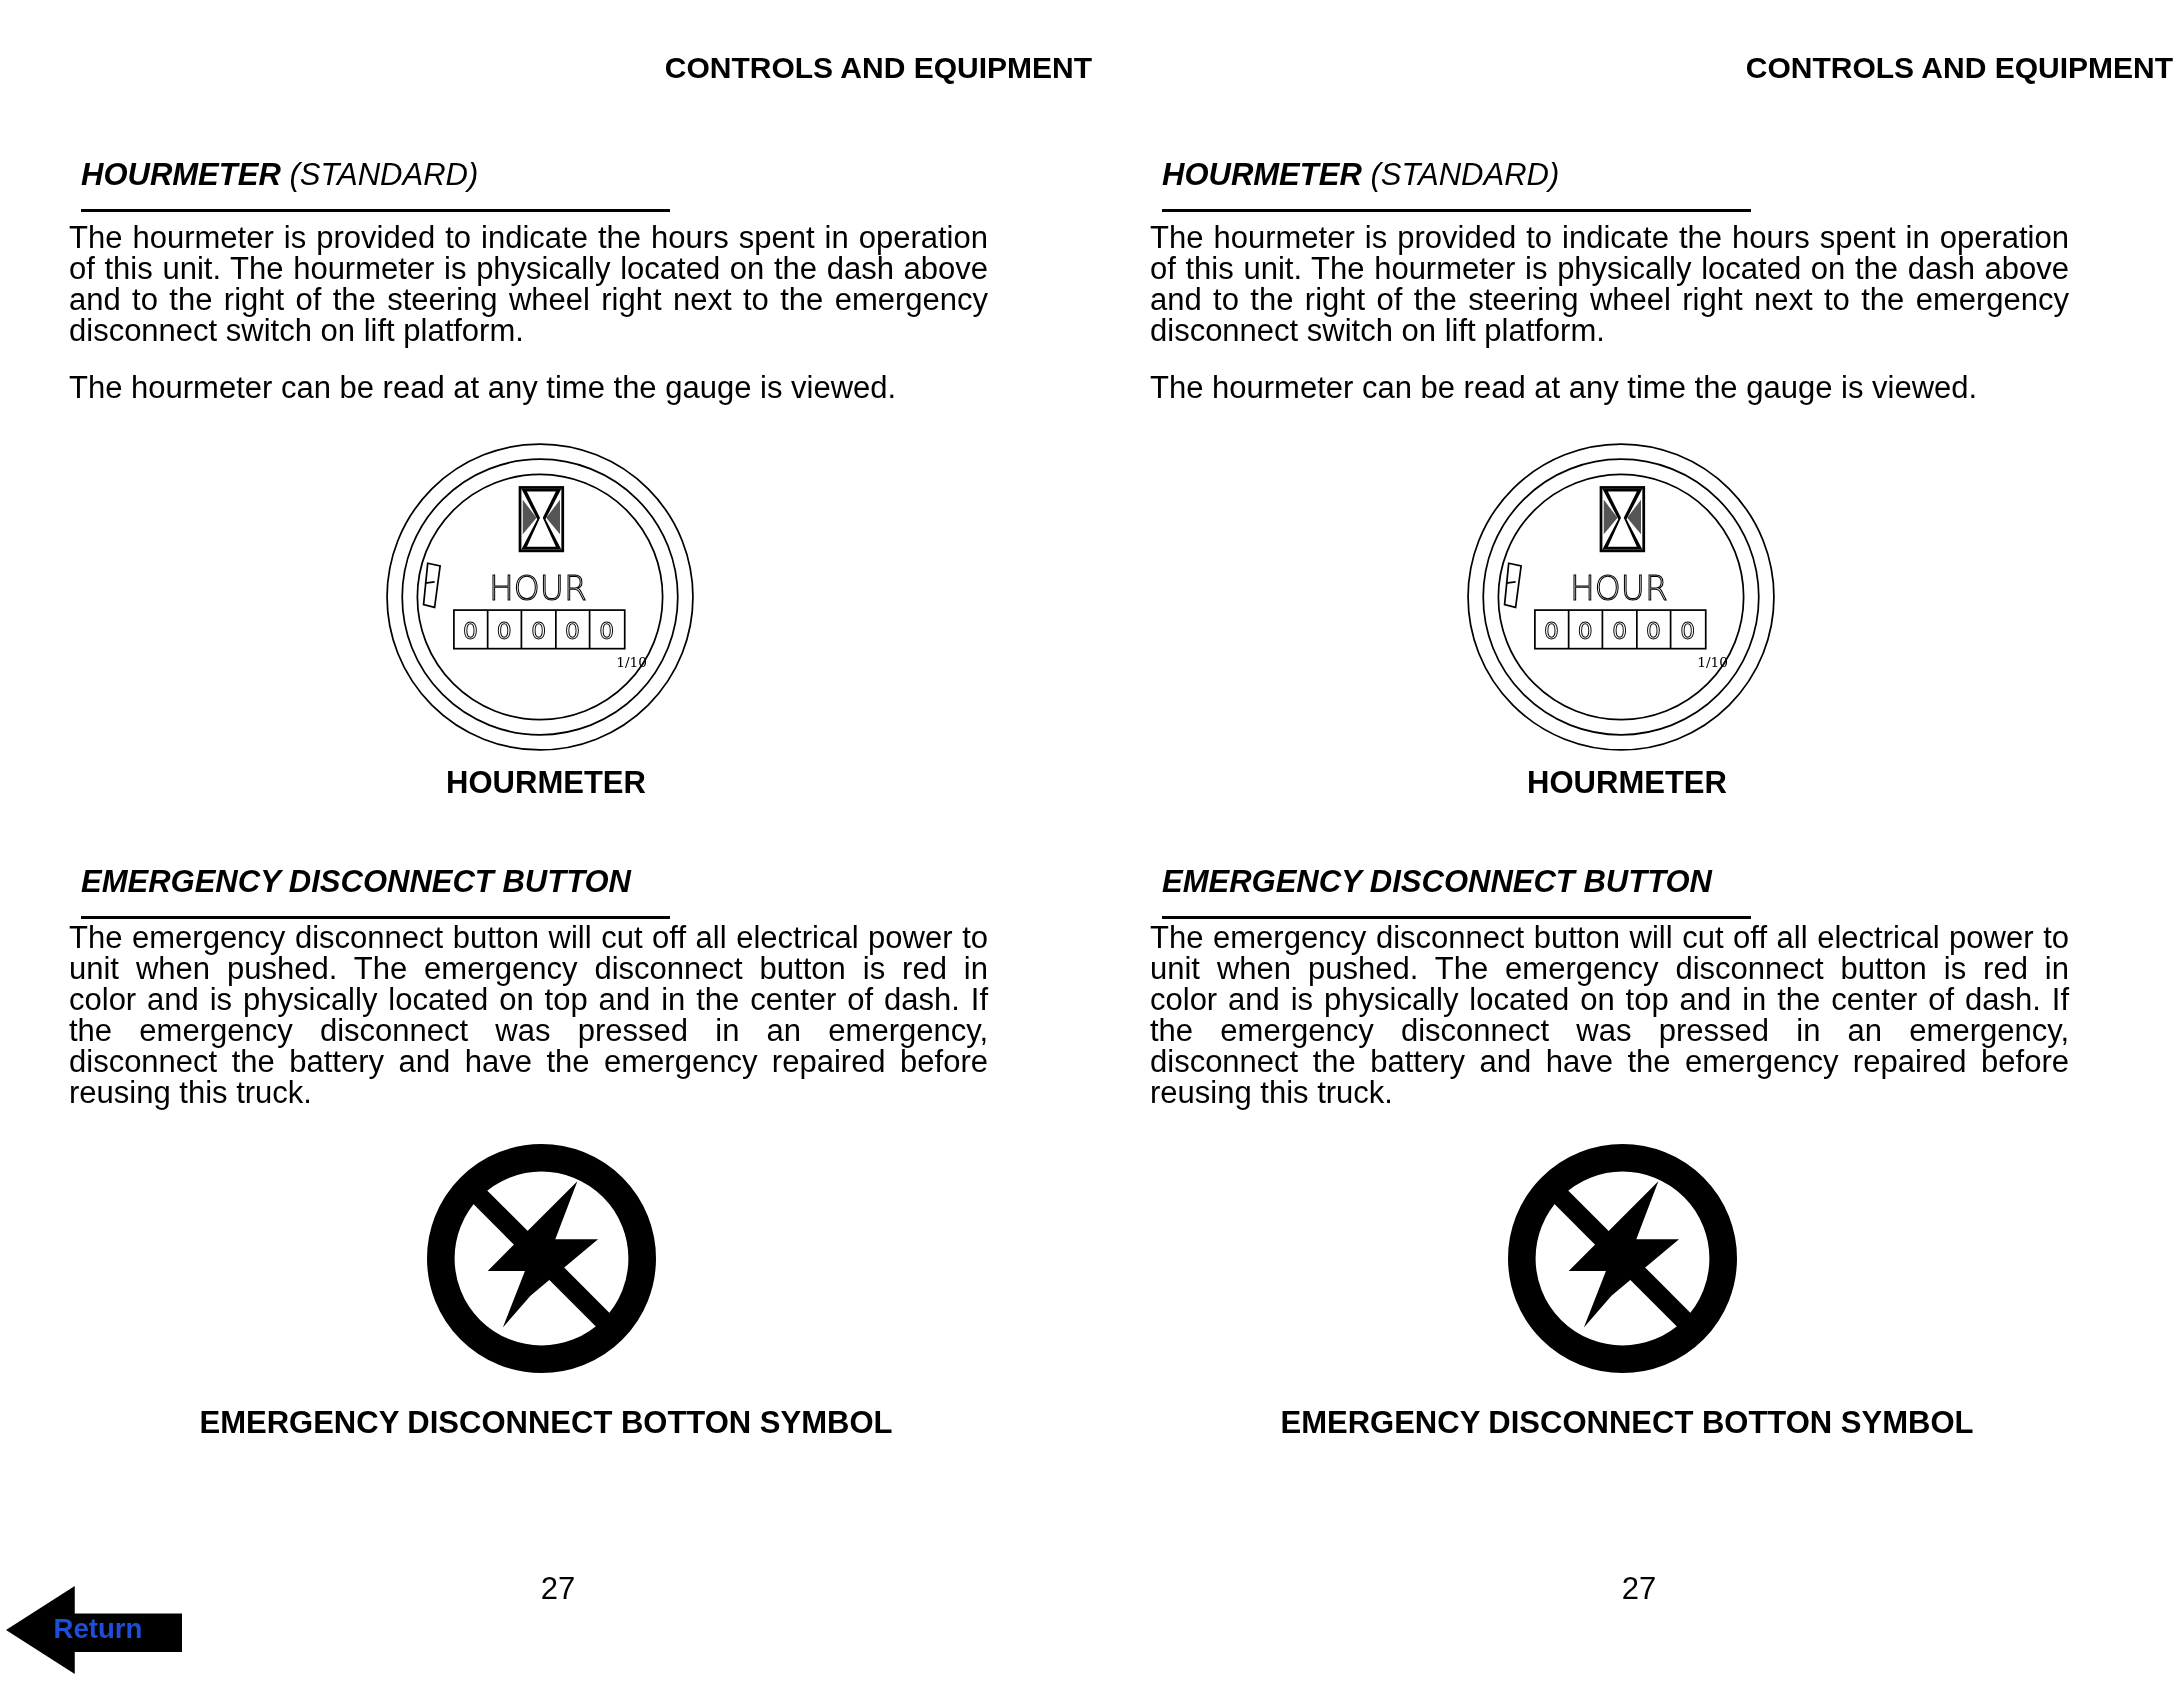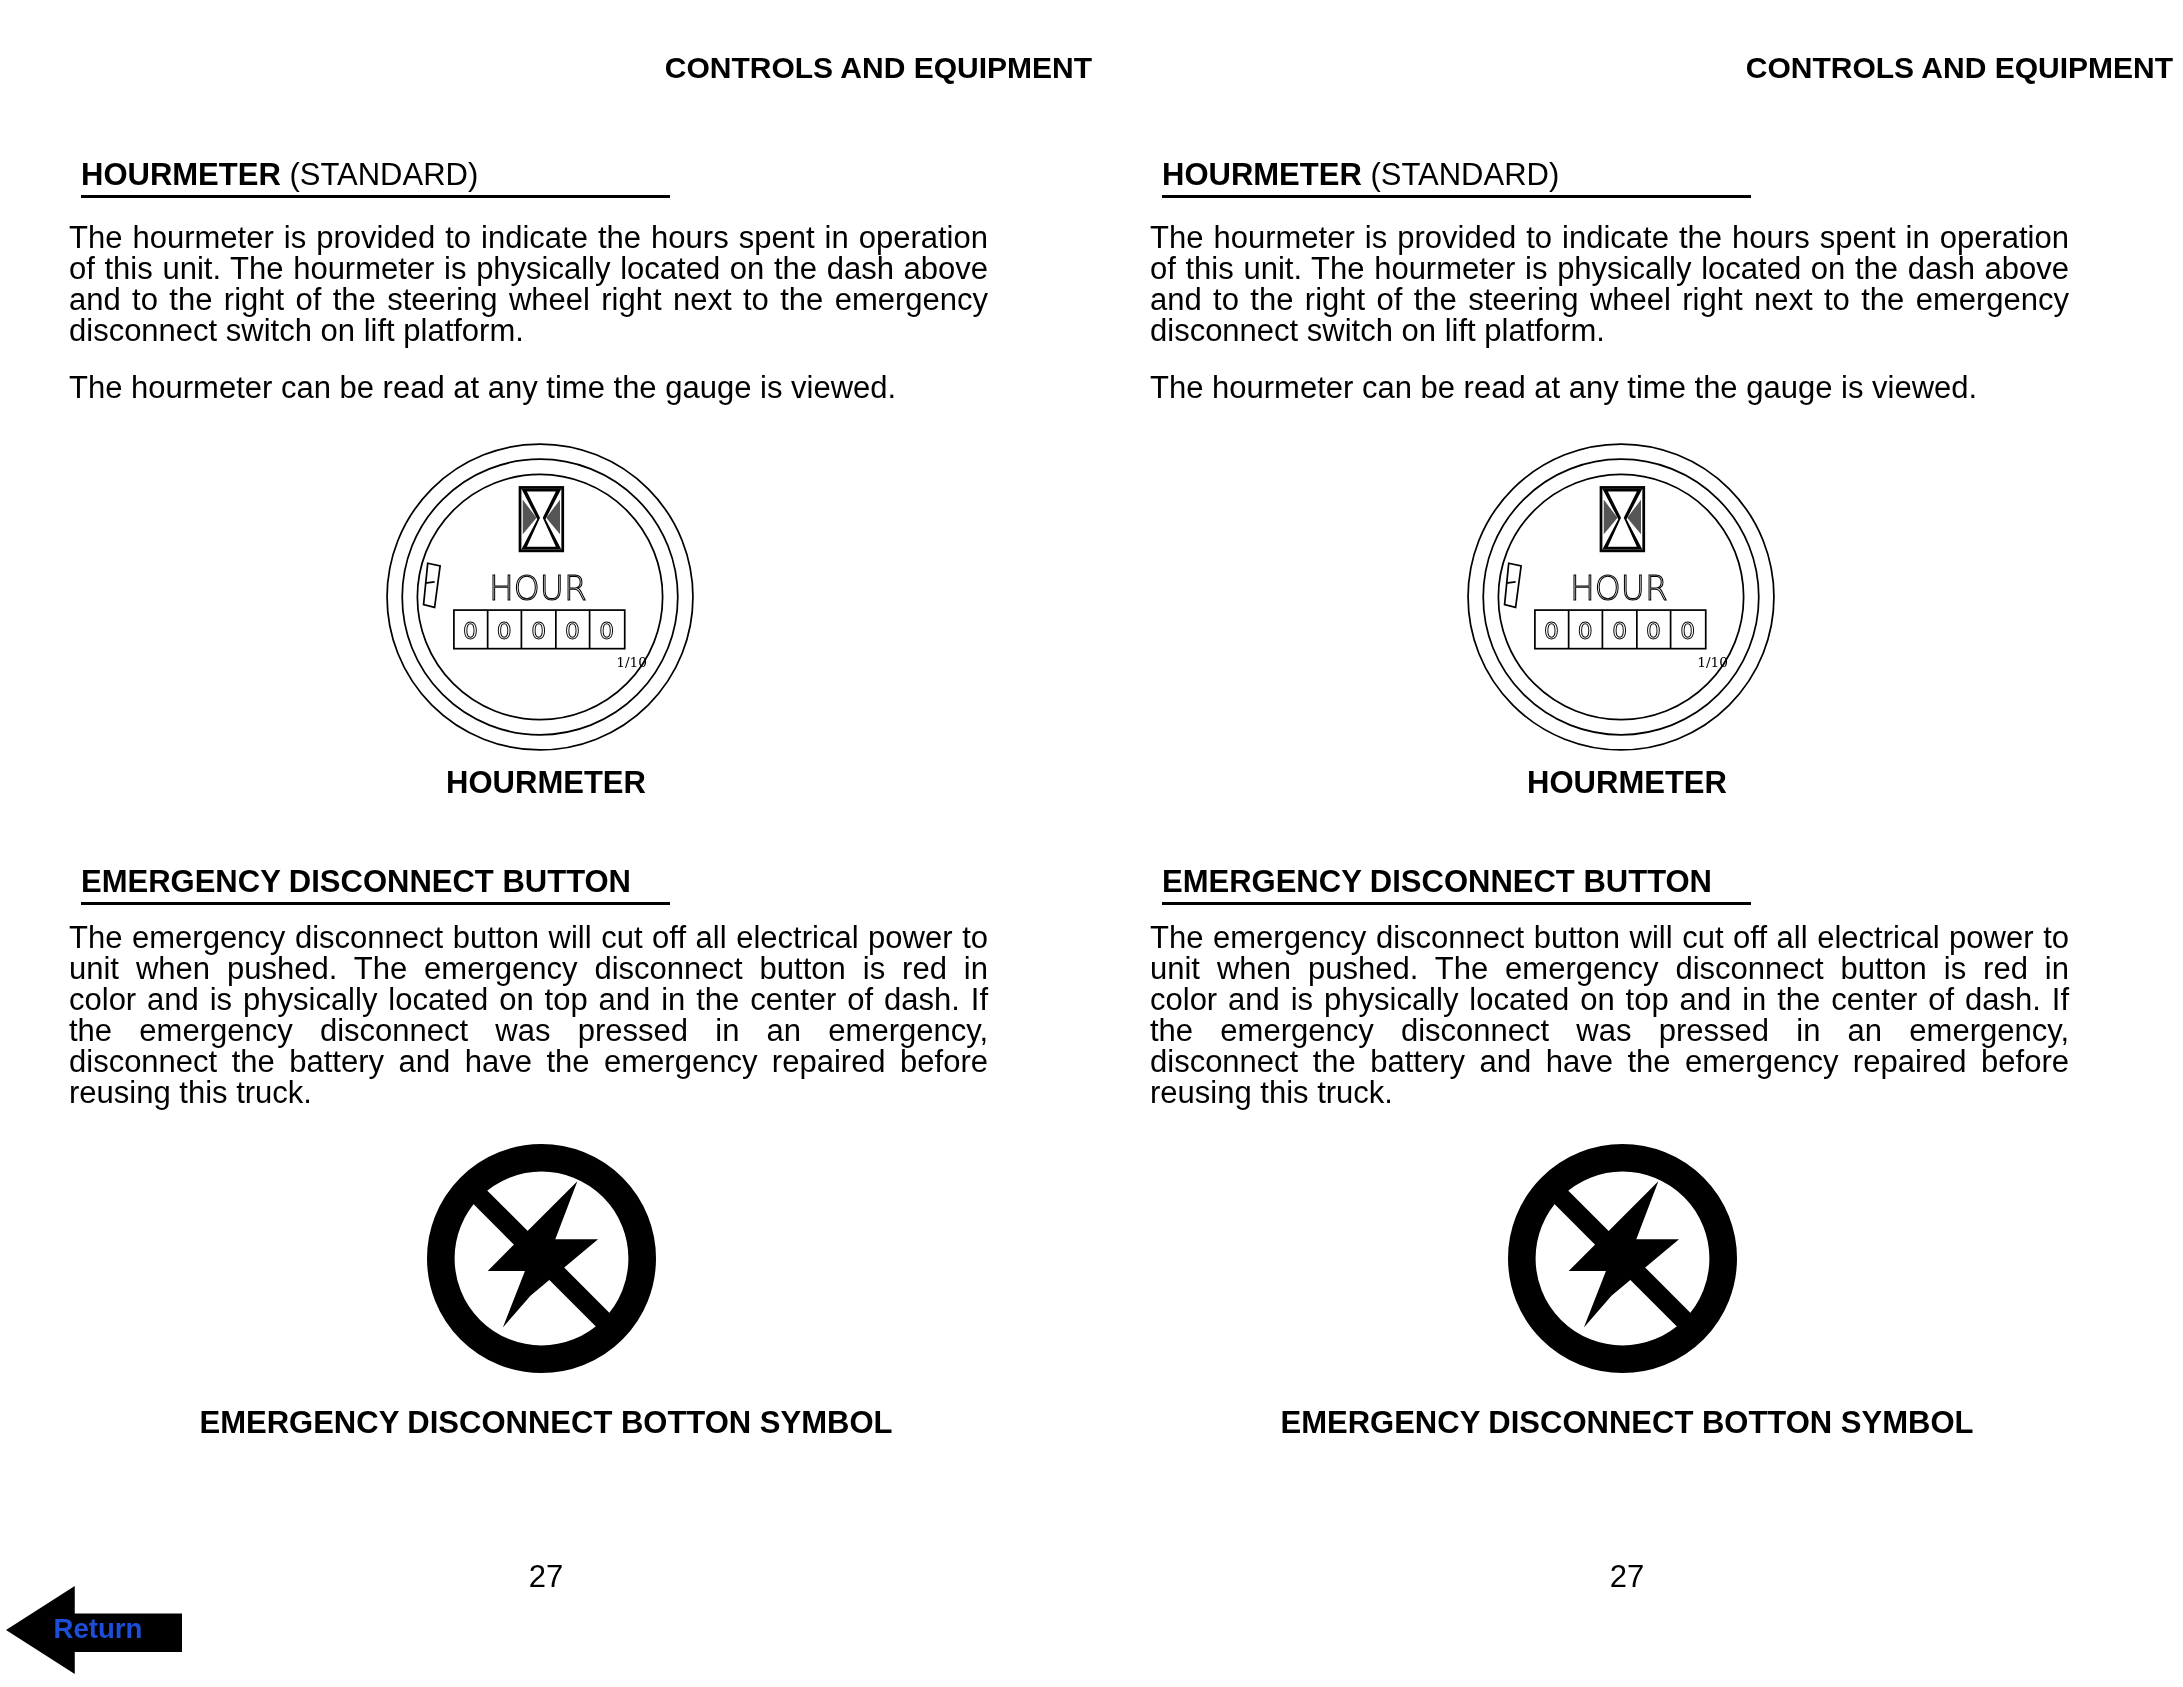--- a/index.html
+++ b/index.html
@@ -36,22 +36,23 @@
       margin: 0;
     }
 
     .section-heading {
       position: absolute;
       left: 81px;
       width: 589px;
       font-size: 31px;
       line-height: 36px;
       border-bottom: 3.4px solid #000;
-      padding-bottom: 2px;
+      padding-bottom: 16px;
       white-space: nowrap;
+      font-style: italic;
     }
     .section-heading .bold { font-weight: bold; }
     .section-heading .normal { font-weight: normal; }
 
     .hourmeter-heading { top: 157px; }
     .edb-heading { top: 857px; margin-top: 7px; }
 
     .body-text {
       position: absolute;
       left: 69px;
@@ -93,21 +94,21 @@
       height: 229px;
     }
 
     .page-number {
       position: absolute;
       top: 1559px;
       left: 0;
       width: 1092px;
       text-align: center;
       font-size: 31px;
-      margin: 0;
+      margin: 12px;
     }
 
     .return-button {
       position: absolute;
       left: 5.5px;
       top: 1586px;
       width: 176px;
       height: 88px;
       cursor: pointer;
     }

